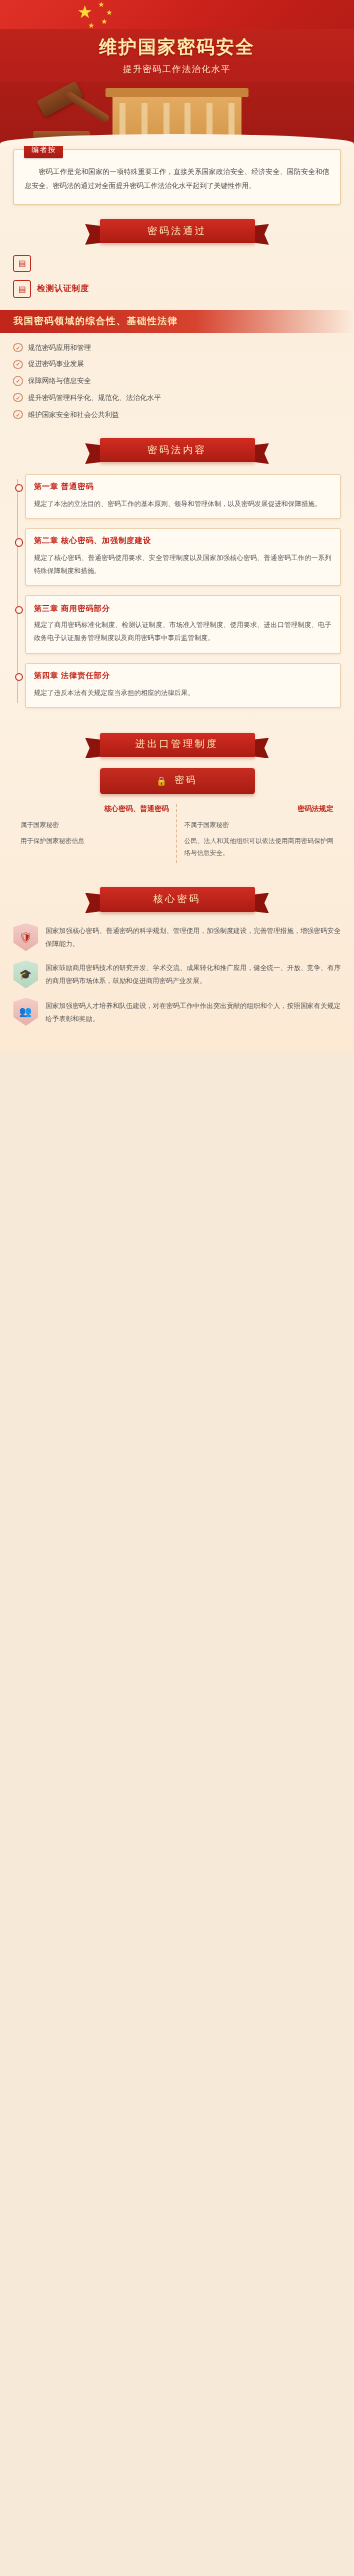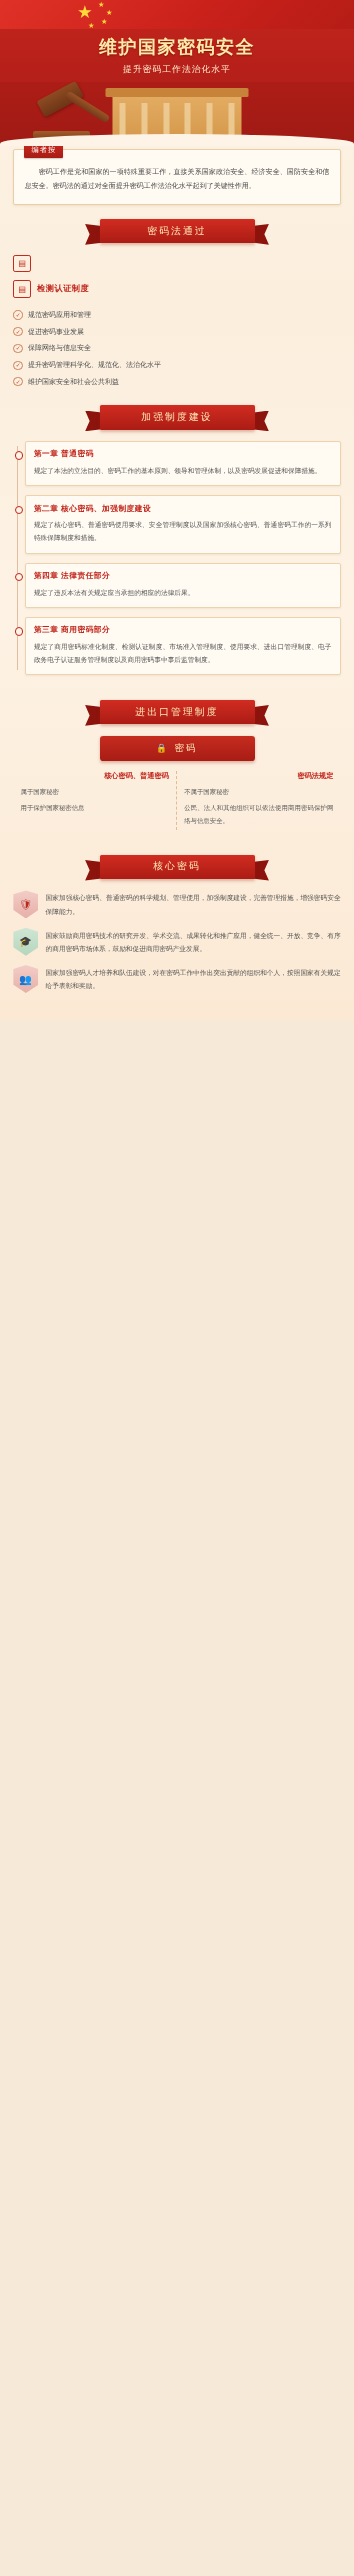--- a/index.html
+++ b/index.html
@@ -437,20 +437,21 @@
   <div class="passed">
     <div class="passed-row">
       <div class="sqicon">▤</div>
     </div>
     <div class="passed-row">
       <div class="sqicon">▤</div>
       <div class="passed-one">检测认证制度</div>
     </div>
   </div>
 
+  <div class="redbar">我国密码领域的综合性、基础性法律</div>
   <div class="checklist">
     <div class="check-item">
       <span class="check-mark">✓</span>
       <span>规范密码应用和管理</span>
     </div>
     <div class="check-item">
       <span class="check-mark">✓</span>
       <span>促进密码事业发展</span>
     </div>
     <div class="check-item">
@@ -465,39 +466,39 @@
       <span class="check-mark">✓</span>
       <span>维护国家安全和社会公共利益</span>
     </div>
   </div>
 
   <div class="spacer-sm"></div>
 
   <div class="ribbon">
     <div class="tail l"></div>
     <div class="tail r"></div>
-    <div class="body">加强制度建设</div>
+    <div class="body">密码法内容</div>
   </div>
 
   <div class="timeline">
     <div class="chapter">
       <h3>第一章 普通密码</h3>
       <p>规定了本法的立法目的、密码工作的基本原则、领导和管理体制，以及密码发展促进和保障措施。</p>
     </div>
     <div class="chapter">
       <h3>第二章 核心密码、加强制度建设</h3>
       <p>规定了核心密码、普通密码使用要求、安全管理制度以及国家加强核心密码、普通密码工作的一系列特殊保障制度和措施。</p>
     </div>
     <div class="chapter">
+      <h3>第三章 商用密码部分</h3>
+      <p>规定了商用密码标准化制度、检测认证制度、市场准入管理制度、使用要求、进出口管理制度、电子政务电子认证服务管理制度以及商用密码事中事后监管制度。</p>
+    </div>
+    <div class="chapter">
       <h3>第四章 法律责任部分</h3>
       <p>规定了违反本法有关规定应当承担的相应的法律后果。</p>
-    </div>
-    <div class="chapter">
-      <h3>第三章 商用密码部分</h3>
-      <p>规定了商用密码标准化制度、检测认证制度、市场准入管理制度、使用要求、进出口管理制度、电子政务电子认证服务管理制度以及商用密码事中事后监管制度。</p>
     </div>
   </div>
 
   <div class="spacer-md"></div>
 
   <div class="ribbon">
     <div class="tail l"></div>
     <div class="tail r"></div>
     <div class="body">进出口管理制度</div>
   </div>

